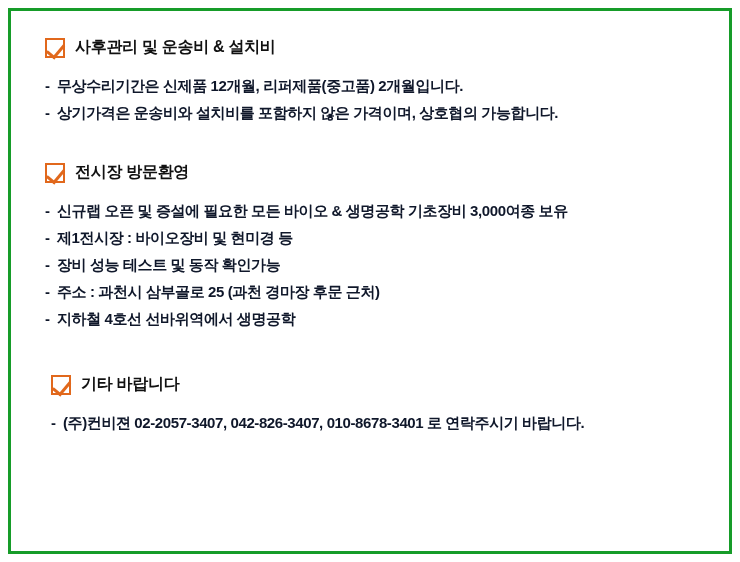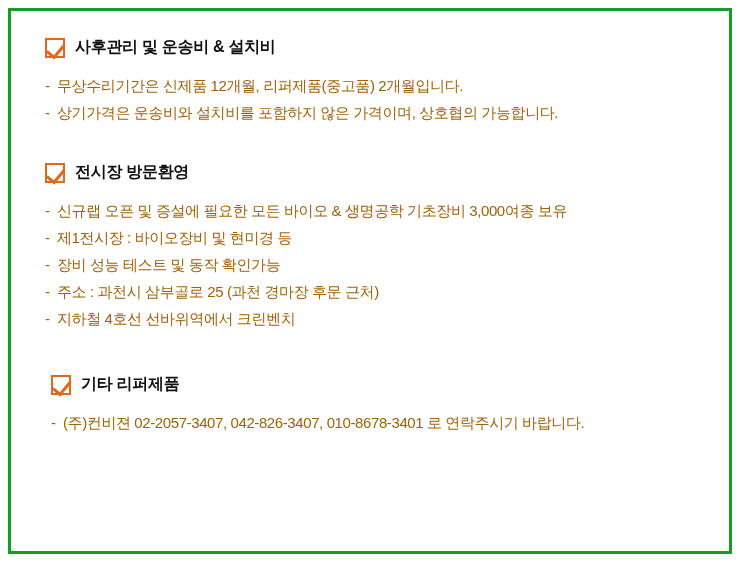--- a/index.html
+++ b/index.html
@@ -64,22 +64,22 @@
     letter-spacing: -0.3px;
     white-space: nowrap;
   }
   .bullets {
     list-style: none;
     margin: 0;
     padding: 0 0 0 8px;
   }
   .bullets li {
     font-size: 15px;
-    color: #a16207;
-    font-weight: normal;
+    color: #0f172a;
+    font-weight: bold;
     letter-spacing: -0.4px;
     line-height: 1.0;
     padding: 6px 0;
     white-space: nowrap;
   }
   .bullets li .dash {
     display: inline-block;
     width: 12px;
   }
   .sec-1 .section-head { margin-left: 8px; }
@@ -111,30 +111,30 @@
     <div class="section sec-2">
       <div class="section-head">
         <span class="check-icon"></span>
         <span class="section-title">전시장 방문환영</span>
       </div>
       <ul class="bullets">
         <li><span class="dash">-</span><span>신규랩 오픈 및 증설에 필요한 모든 바이오 &amp; 생명공학 기초장비 3,000여종 보유</span></li>
         <li><span class="dash">-</span><span>제1전시장 : 바이오장비 및 현미경 등</span></li>
         <li><span class="dash">-</span><span>장비 성능 테스트 및 동작 확인가능</span></li>
         <li><span class="dash">-</span><span>주소 : 과천시 삼부골로 25 (과천 경마장 후문 근처)</span></li>
-        <li><span class="dash">-</span><span>지하철 4호선 선바위역에서 크린벤치</span></li>
+        <li><span class="dash">-</span><span>지하철 4호선 선바위역에서 생명공학</span></li>
       </ul>
     </div>
 
     <div class="spacer-2"></div>
 
     <div class="section sec-3">
       <div class="section-head">
         <span class="check-icon"></span>
-        <span class="section-title">기타 리퍼제품</span>
+        <span class="section-title">기타 바랍니다</span>
       </div>
       <ul class="bullets">
         <li><span class="dash">-</span><span>(주)컨비젼 02-2057-3407, 042-826-3407, 010-8678-3401 로 연락주시기 바랍니다.</span></li>
       </ul>
     </div>
 
   </div>
 </div>
 
 </body></html>

